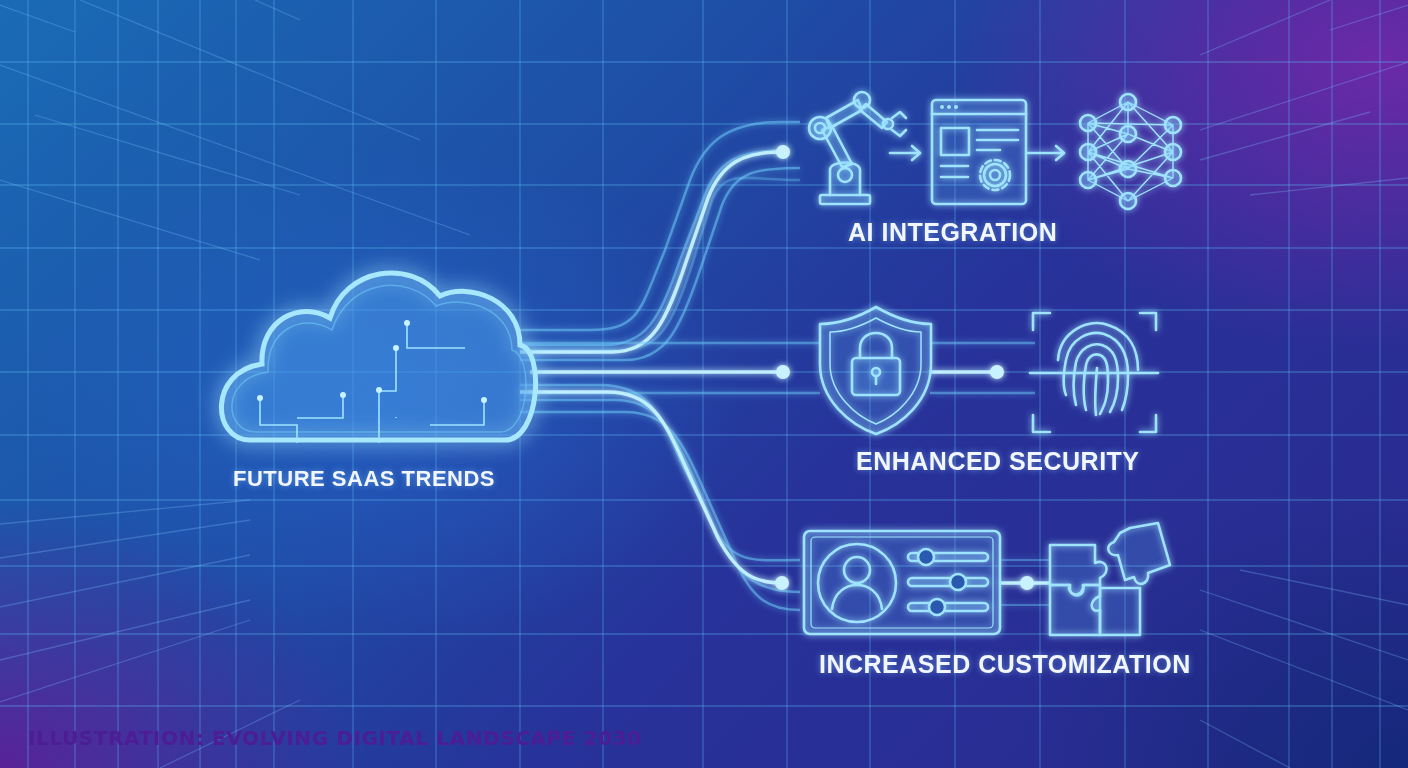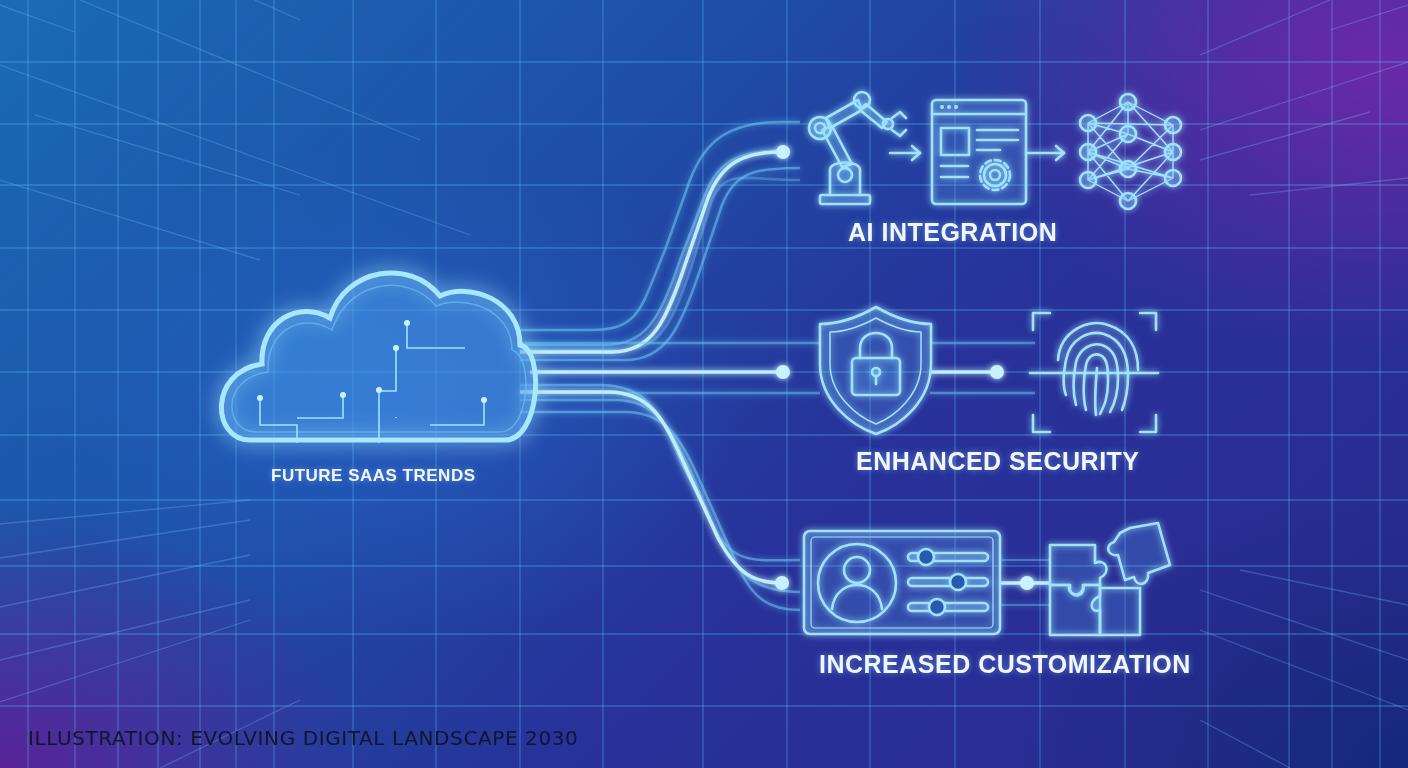--- a/index.html
+++ b/index.html
@@ -12,27 +12,27 @@
       radial-gradient(ellipse 520px 380px at 0px 768px, rgba(95,30,150,0.9), rgba(95,30,150,0) 70%),
       radial-gradient(ellipse 560px 400px at 1408px 768px, rgba(18,40,120,0.9), rgba(18,40,120,0) 70%),
       linear-gradient(135deg, #1a6bb6 0%, #1e4ea6 35%, #27329a 60%, #2a2a8e 100%);
   }
   .grid, .diagram { position: absolute; left: 0; top: 0; width: 1408px; height: 768px; }
   .label {
     position: absolute; color: #f2f6ff; font-family: "Liberation Sans", sans-serif;
     font-weight: bold; letter-spacing: 0.5px; white-space: nowrap;
     text-shadow: 0 0 6px rgba(140,200,255,0.55);
   }
-  #label-center { left: 233px; top: 466px; font-size: 17px; margin-left: 38px; }
+  #label-center { left: 233px; top: 466px; font-size: 22px; }
   #label-ai { left: 840px; top: 218px; font-size: 25px; margin-left: 8px; }
   #label-sec { left: 856px; top: 447px; font-size: 25px; }
   #label-cust { left: 819px; top: 650px; font-size: 25px; text-align: right; }
   .caption {
-    position: absolute; left: 28px; top: 726px; font-size: 20px; color: #0f172a;
-    font-family: "DejaVu Sans", sans-serif; letter-spacing: 0.6px; white-space: nowrap; font-weight: normal;
+    position: absolute; left: 28px; top: 726px; font-size: 20px; color: #4c1d95;
+    font-family: "DejaVu Sans", sans-serif; letter-spacing: 0.6px; white-space: nowrap; font-weight: bold;
   }
 </style>
 </head>
 <body>
 
 <svg class="grid" viewBox="0 0 1408 768">
   <g stroke="#5ab8f0" stroke-opacity="0.38" stroke-width="1.3" fill="none">
     <line x1="28" y1="0" x2="28" y2="768"></line>
     <line x1="75" y1="0" x2="75" y2="768"></line>
     <line x1="118" y1="0" x2="118" y2="768"></line>

